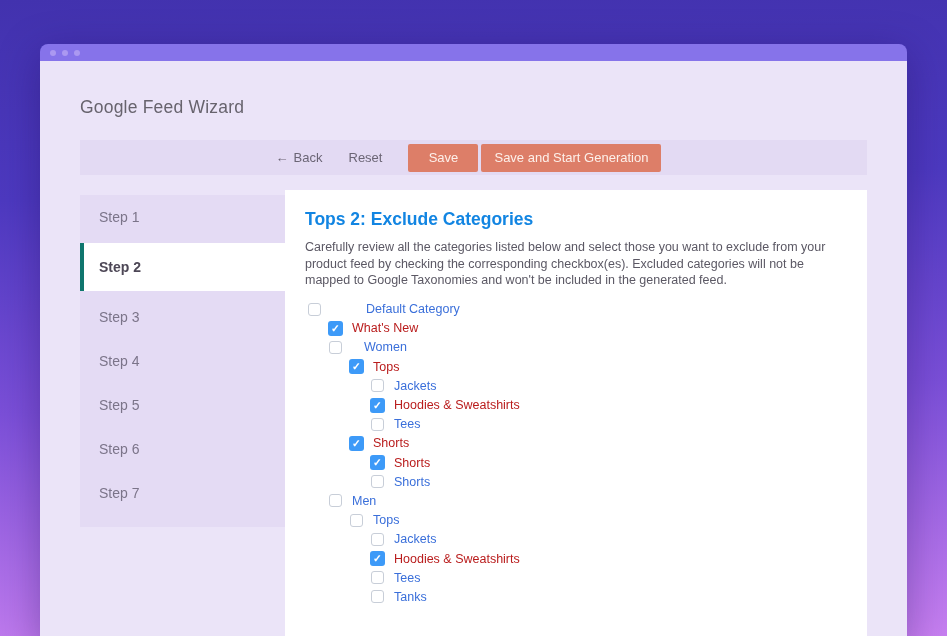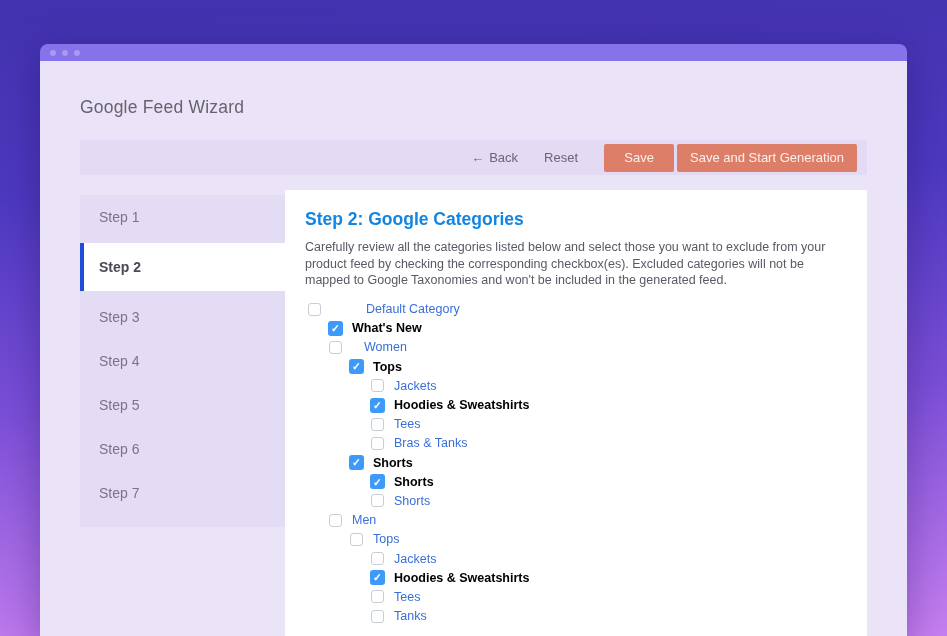--- a/index.html
+++ b/index.html
@@ -45,21 +45,21 @@
     color: #67636d;
     letter-spacing: .2px;
   }
   .toolbar {
     position: absolute;
     left: 40px; top: 79px;
     width: 787px; height: 35px;
     background: #e3daf3;
     display: flex;
     align-items: center;
-    justify-content: flex-end;
+    justify-content: center;
   }
   .textlink {
     font-size: 13px;
     color: #6b6575;
     cursor: pointer;
     white-space: nowrap;
   }
   .back { margin-right: 26px; }
   .back .arrow { margin-right: 5px; }
   .reset { margin-right: 26px; }
@@ -88,21 +88,21 @@
     align-items: center;
     padding-left: 19px;
     font-size: 14px;
     color: #7b7489;
     cursor: pointer;
   }
   .step.active {
     height: 48px;
     margin: 4px 0;
     background: #ffffff;
-    border-left: 4px solid #1d4ed8;
+    border-left: 4px solid #0f766e;
     padding-left: 15px;
     color: #4d4756;
     font-weight: 700;
   }
   .panel {
     position: absolute;
     left: 245px; top: 129px;
     width: 582px;
     height: 471px;
     background: #ffffff;
@@ -155,21 +155,21 @@
     justify-content: center;
     line-height: 1;
   }
   .tree-label {
     margin-left: 7px;
     font-size: 12.5px;
     color: #3a6fda;
     cursor: pointer;
     white-space: nowrap;
   }
-  .tree-row.is-checked .tree-label { color: #000000; font-weight: bold; }
+  .tree-row.is-checked .tree-label { color: #b91c1c; }
 </style>
 </head>
 <body>
 
 <div class="window">
   <div class="titlebar">
     <div class="dots">
       <span class="dot"></span>
       <span class="dot"></span>
       <span class="dot"></span>
@@ -205,21 +205,21 @@
         </div>
         <div class="step">
           <span>Step 6</span>
         </div>
         <div class="step">
           <span>Step 7</span>
         </div>
       </nav>
 
     <section class="panel">
-      <h2>Step 2: Google Categories</h2>
+      <h2>Tops 2: Exclude Categories</h2>
       <p>Carefully review all the categories listed below and select those you want to exclude from your product feed by checking the corresponding checkbox(es). Excluded categories will not be mapped to Google Taxonomies and won't be included in the generated feed.</p>
       <div class="tree" id="tree">
           <div class="tree-row" style="padding-left: 2px; gap: 35px;">
             <span class="cb-slot">
               <span class="cb"></span>
             </span>
             <span class="tree-label">Default Category</span>
           </div>
           <div class="tree-row is-checked" style="padding-left: 23px;">
             <span class="cb-slot">
@@ -250,26 +250,20 @@
               <span class="cb checked">✓</span>
             </span>
             <span class="tree-label">Hoodies &amp; Sweatshirts</span>
           </div>
           <div class="tree-row" style="padding-left: 65px;">
             <span class="cb-slot">
               <span class="cb"></span>
             </span>
             <span class="tree-label">Tees</span>
           </div>
-          <div class="tree-row" style="padding-left: 65px;">
-            <span class="cb-slot">
-              <span class="cb"></span>
-            </span>
-            <span class="tree-label">Bras &amp; Tanks</span>
-          </div>
           <div class="tree-row is-checked" style="padding-left: 44px;">
             <span class="cb-slot">
               <span class="cb checked">✓</span>
             </span>
             <span class="tree-label">Shorts</span>
           </div>
           <div class="tree-row is-checked" style="padding-left: 65px;">
             <span class="cb-slot">
               <span class="cb checked">✓</span>
             </span>

